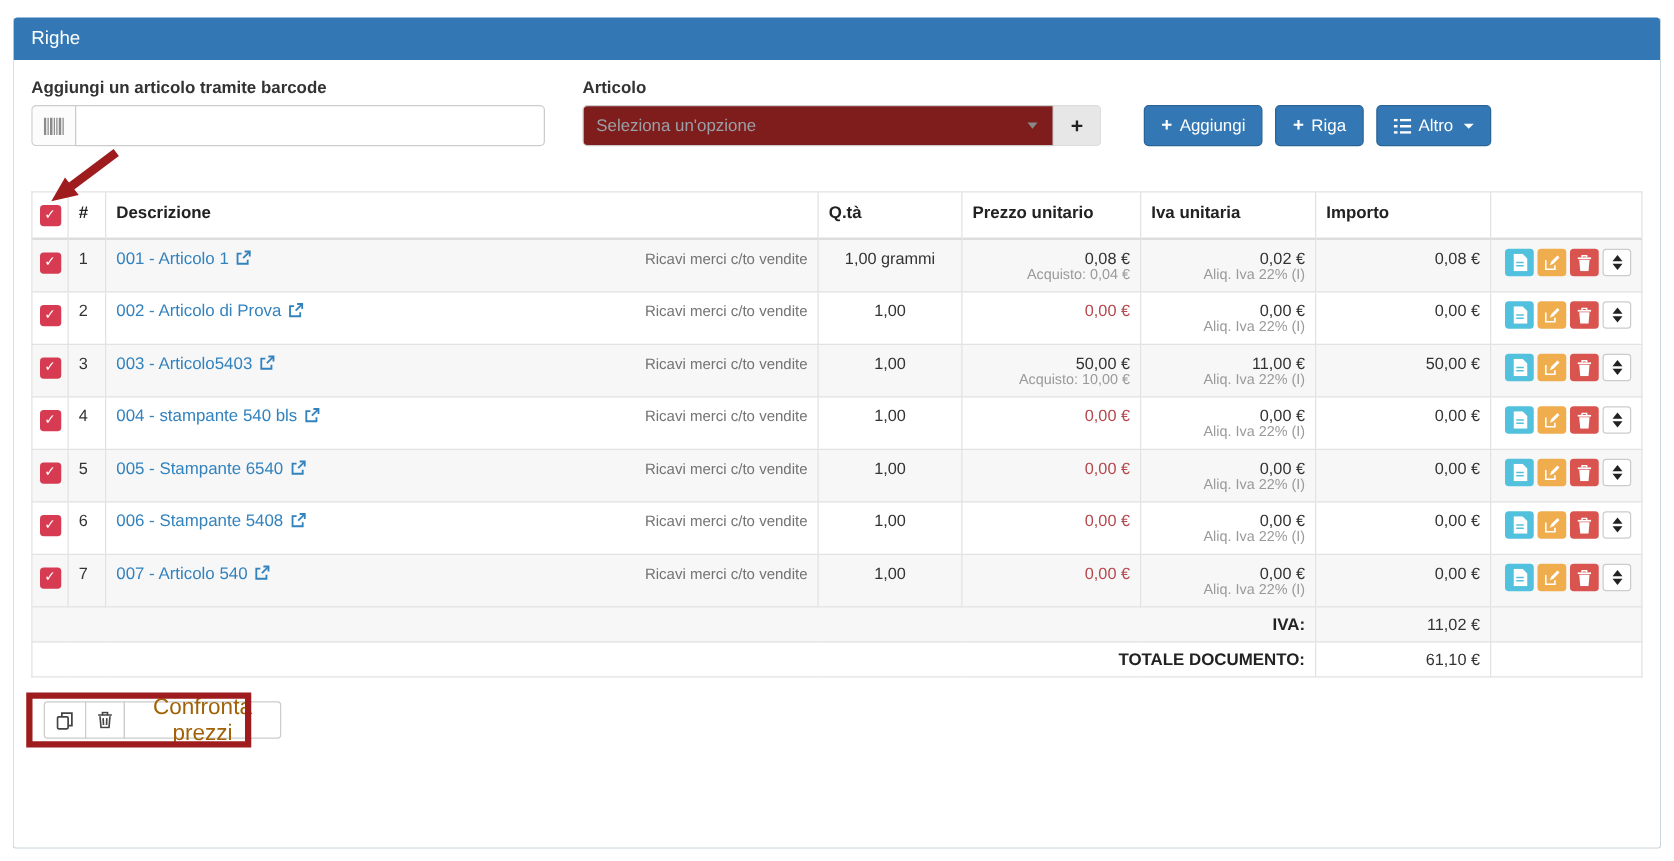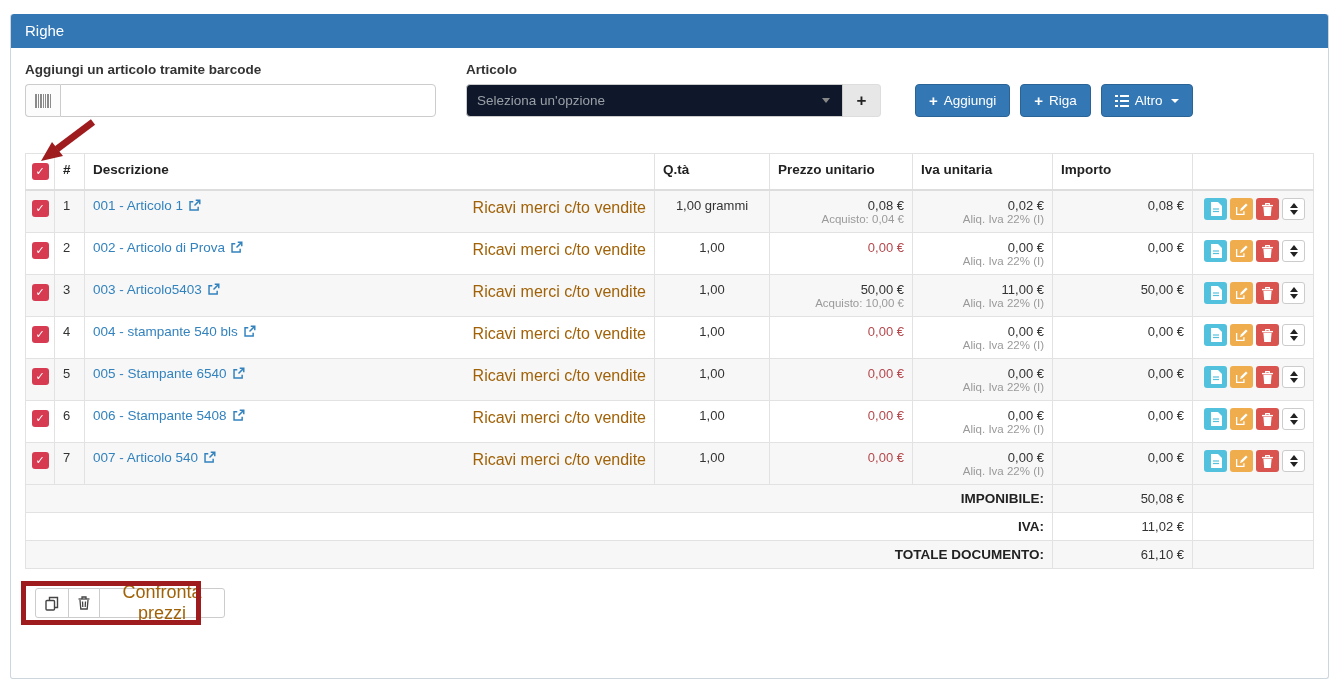--- a/index.html
+++ b/index.html
@@ -38,21 +38,21 @@
     width: 35px; background: #fcfcfc; border: 1px solid #ccc; border-right: none;
     border-radius: 4px 0 0 4px; display: flex; align-items: center; justify-content: center;
   }
   .text-input {
     flex: 1; border: 1px solid #ccc; border-radius: 0 4px 4px 0;
     padding: 0 10px; font-size: 13px; font-family: inherit; outline: none; color: #333;
   }
   .group-article { width: 415px; margin-right: 32px; }
   .select-row { display: flex; height: 33px; }
   .fake-select {
-    flex: 1; border: 1px solid #ccc; border-radius: 4px 0 0 4px; background: #0f172a;
+    flex: 1; border: 1px solid #ccc; border-radius: 4px 0 0 4px; background: #7f1d1d;
     display: flex; align-items: center; padding: 0 10px; cursor: pointer;
   }
   .fake-select .placeholder { color: #9aa0a6; font-size: 13.5px; flex: 1; }
   .sel-caret {
     width: 0; height: 0; border-left: 4px solid transparent; border-right: 4px solid transparent;
     border-top: 5px solid #888; margin-right: 2px;
   }
   .btn-plus-grey {
     width: 38px; background: #e7e7e7; border: 1px solid #ddd; border-left: none;
     border-radius: 0 4px 4px 0; display: flex; align-items: center; justify-content: center;
@@ -87,21 +87,21 @@
   .col-prezzo { width: 143px; } .col-iva { width: 140px; } .col-importo { width: 140px; }
   .col-act { width: 121px; }
   .cb {
     width: 17px; height: 17px; background: var(--checkbox-red); border-radius: 3px;
     display: inline-flex; align-items: center; justify-content: center; cursor: pointer;
   }
   .cb::after { content: "✓"; color: #fff; font-size: 11px; font-weight: bold; line-height: 1; }
   td.cbcell, th.cbcell { text-align: center; padding: 9px 5px; }
   .desc-flex { display: flex; justify-content: space-between; align-items: flex-start; gap: 8px; }
   .article-link { color: var(--link-blue); text-decoration: none; font-size: 13.5px; cursor: pointer; display: inline-flex; align-items: center; gap: 5px; white-space: nowrap; }
-  .account { color: #a16207; font-size: 16px; white-space: nowrap; padding-top: 1px; }
+  .account { color: #737373; font-size: 12px; white-space: nowrap; padding-top: 1px; }
   td.num-r { text-align: right; } td.qta { text-align: center; }
   .subline { color: #9a9a9a; font-size: 11.5px; }
   .price-red { color: var(--price-red); }
   .row-actions { display: flex; gap: 3px; justify-content: flex-end; align-items: center; }
   .abtn {
     width: 23px; height: 22px; border-radius: 3px; border: none; display: inline-flex;
     align-items: center; justify-content: center; cursor: pointer; padding: 0;
   }
   .abtn.info { background: var(--info-cyan); }
   .abtn.warn { background: var(--warn-orange); }
@@ -626,25 +626,20 @@
         <button class="abtn sort" aria-label="reorder">
           <span class="tri-up"></span>
           <span class="tri-dn"></span>
         </button>
       </div>
     </td>
   </tr>
           </tbody>
         <tfoot>
           <tr>
-            <td colspan="6" class="tot-label">IMPONIBILE:</td>
-            <td class="tot-value">50,08 €</td>
-            <td></td>
-          </tr>
-          <tr>
             <td colspan="6" class="tot-label">IVA:</td>
             <td class="tot-value">11,02 €</td>
             <td></td>
           </tr>
           <tr>
             <td colspan="6" class="tot-label">TOTALE DOCUMENTO:</td>
             <td class="tot-value">61,10 €</td>
             <td></td>
           </tr>
         </tfoot>

